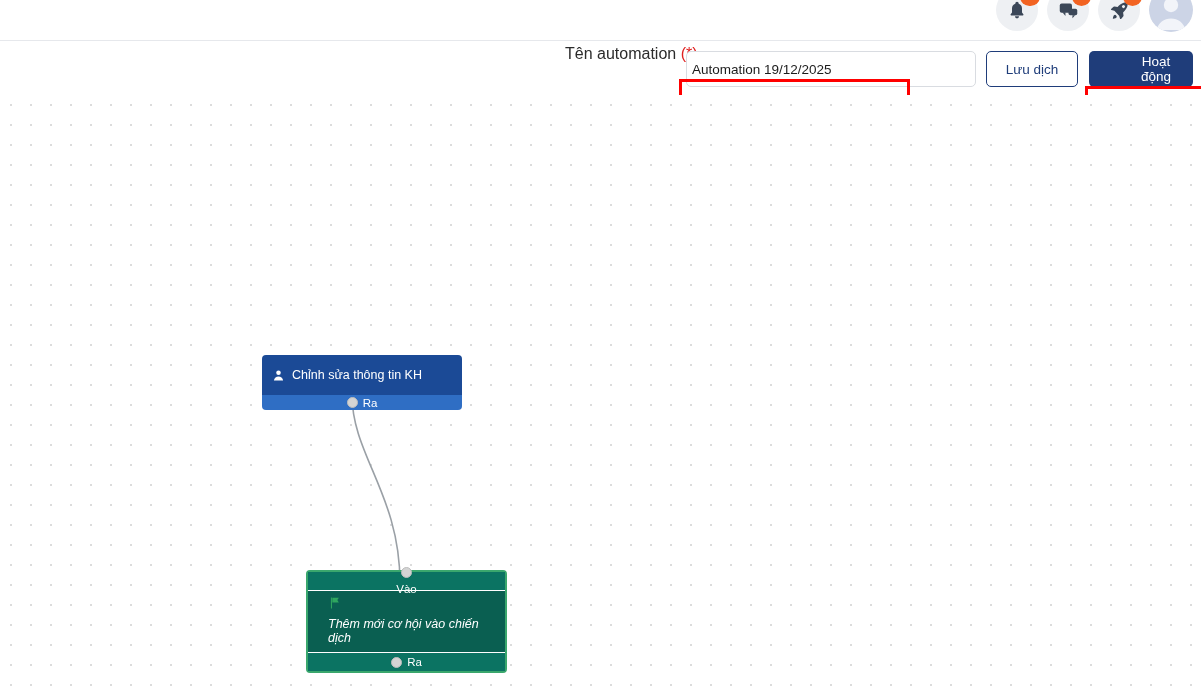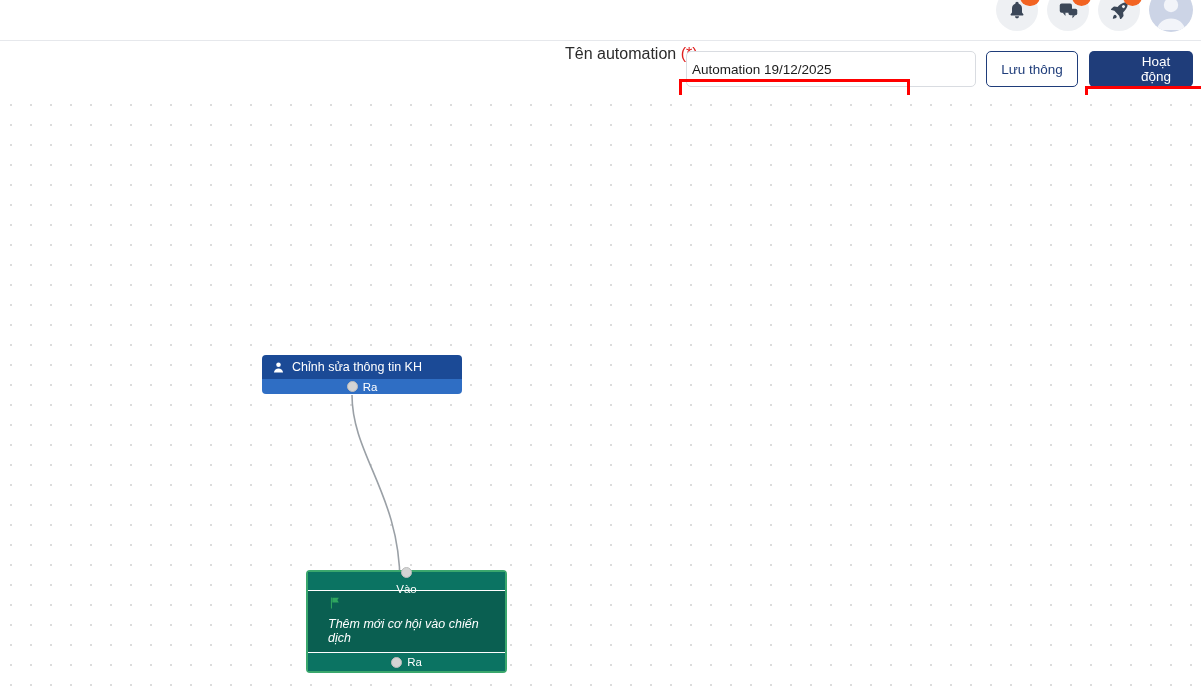--- a/index.html
+++ b/index.html
@@ -156,21 +156,21 @@
   }
 
   
   .node-blue {
     left: 262px; top: 260px;
     width: 200px;
     border-radius: 4px;
     box-shadow: 0 0 0 0 transparent;
   }
   .node-blue .nb-head {
-    height: 24px;
+    height: 40px;
     background: #1b4a96;
     border-radius: 4px 4px 0 0;
     display: flex;
     align-items: center;
     padding-left: 10px;
     gap: 7px;
   }
   .node-blue .nb-port {
     height: 15px;
     background: #2f6ec4;
@@ -278,21 +278,21 @@
   </div>
 
   <div class="actionbar">
 
     <div class="field-label">
       <span>Tên automation </span><span class="req">(*)</span>
     </div>
 
     <input class="name-input" type="text" value="Automation 19/12/2025" placeholder="Tên automation" style="">
 
-    <button class="btn-draft">Lưu thông</button>
+    <button class="btn-draft">Lưu dịch</button>
     <button class="btn-activate">Hoạt động</button>
 
     <div class="annot annot-input"></div>
     <div class="annot annot-button"></div>
   </div>
 
   <div class="canvas">
 
     <svg class="edges">
       <path d="M352,300 C352,360 400,400 400,488" fill="none" stroke="#9aa0a6" stroke-width="1.6"></path>

